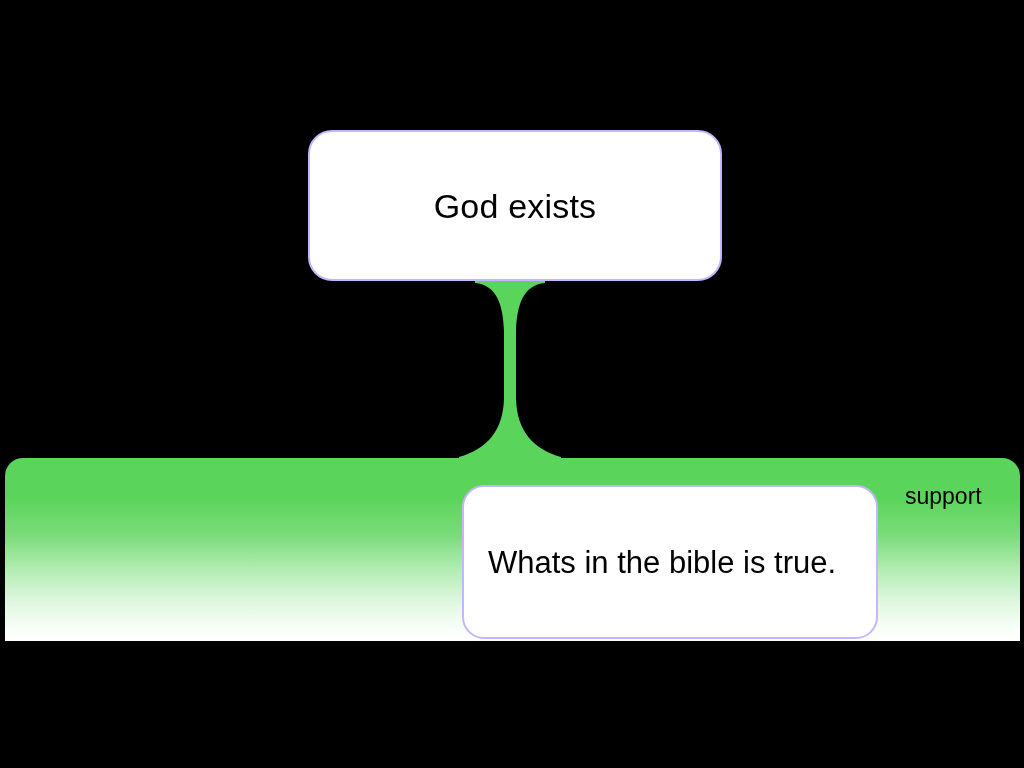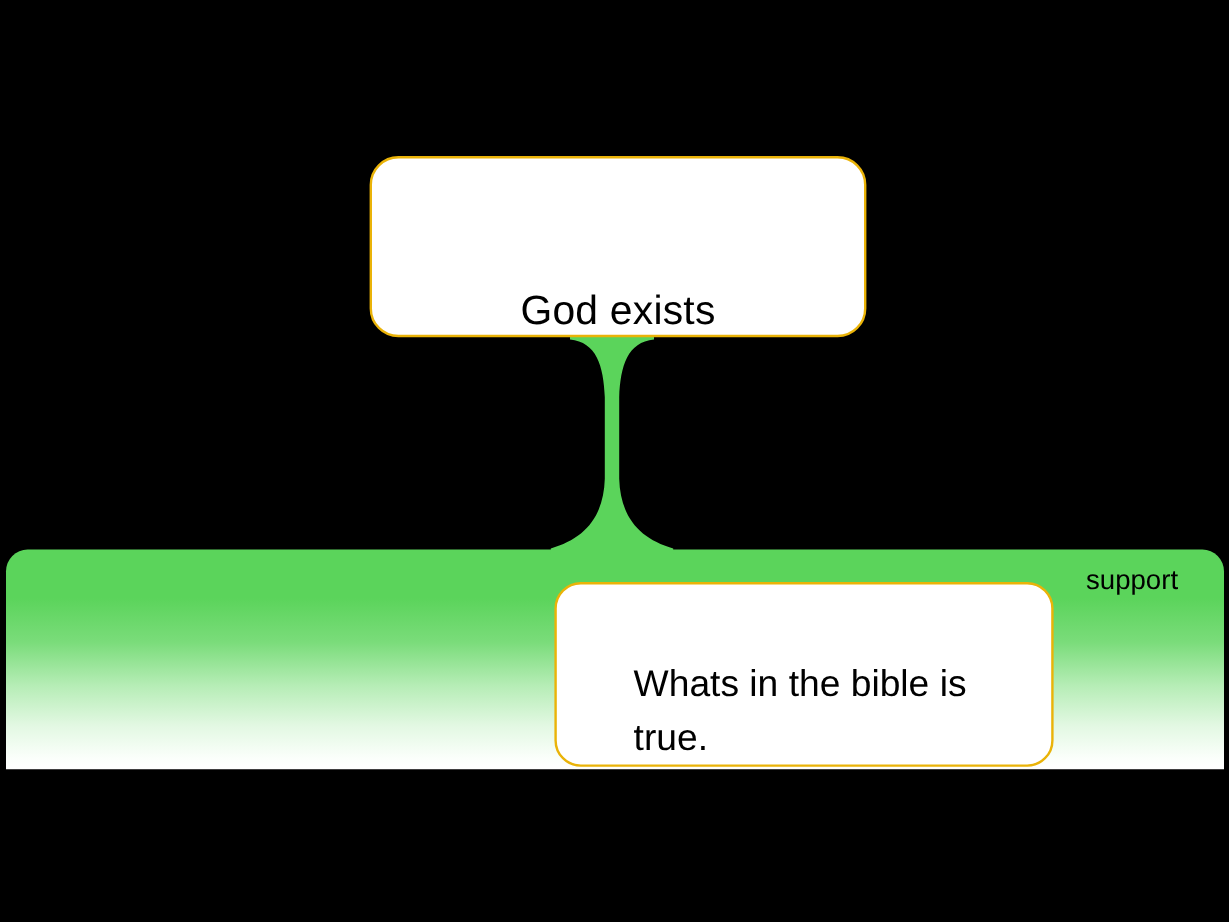--- a/index.html
+++ b/index.html
@@ -23,24 +23,24 @@
     width: 1024px;
     height: 768px;
     background: #000000;
   }
 
   
   .claim-box {
     position: absolute;
     box-sizing: border-box;
     background: #ffffff;
-    border: 2px solid #eab308;
+    border: 2px solid #c4b5fd;
     border-radius: 22px;
     display: flex;
-    align-items: flex-end;
+    align-items: center;
     color: #000000;
   }
 
   #conclusion-box {
     left: 308px;
     top: 130px;
     width: 414px;
     height: 151px;
     border-radius: 24px;
     justify-content: center;
@@ -68,21 +68,21 @@
                 #b6edb6 62%,
                 #e2f8e2 80%,
                 #fbfffb 95%,
                 #ffffff 100%);
     z-index: 2;
   }
 
   #support-label {
     position: absolute;
     left: 905px;
-    top: 469px;
+    top: 482px;
     width: 120px;
     font-size: 23px;
     line-height: 28px;
     color: #000000;
     z-index: 5;
     white-space: nowrap;
   }
 
   
   #support-connector {
@@ -106,21 +106,20 @@
     width: 416px;
     height: 154px;
     z-index: 4;
   }
   #premise-box-2 {
     left: 462px;
     top: 485px;
     width: 416px;
     height: 154px;
     z-index: 4;
-    padding-left: 40px;
   }
   .premise .claim-text {
     font-size: 31px;
     line-height: 45px;
     padding: 0 20px 0 24px;
     text-align: left;
   }
 </style>
 </head>
 <body>

